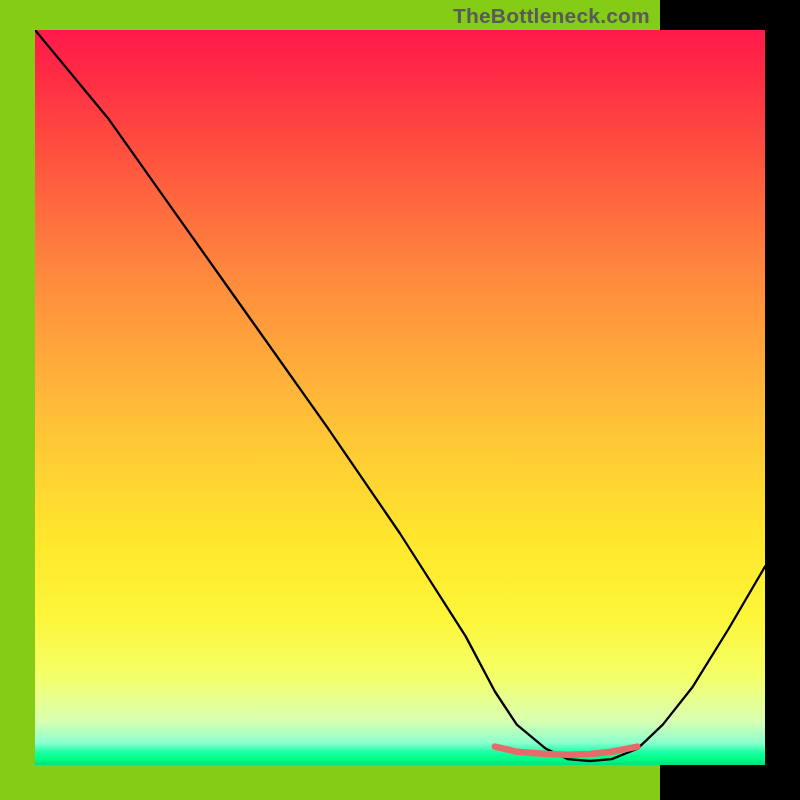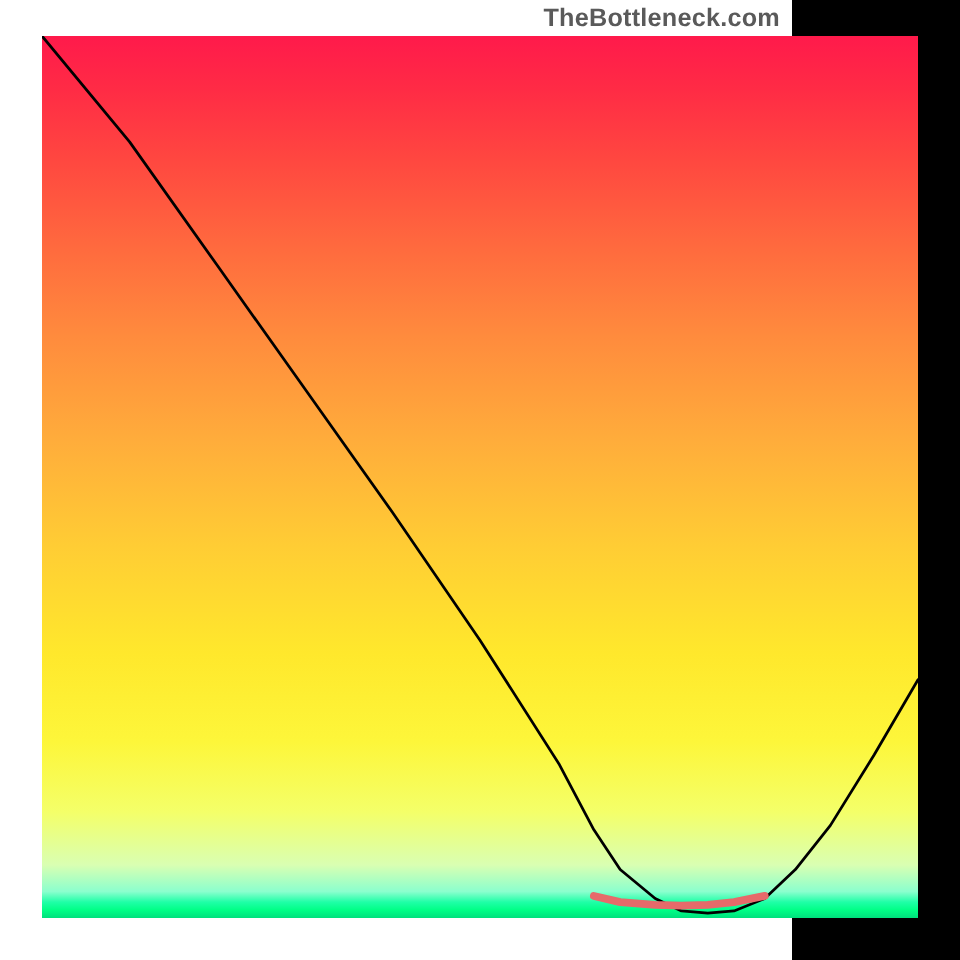--- a/index.html
+++ b/index.html
@@ -8,21 +8,21 @@
     width: 800px;
     height: 800px;
     background: #000;
     overflow: hidden;
     font-family: Arial, Helvetica, sans-serif;
   }
   .frame {
     position: relative;
     width: 660px;
     height: 800px;
-    background: #ffffff;
+    background: #84cc16;
   }
   .watermark {
     position: absolute;
     top: 4px;
     right: 10px;
     color: #5a5a5a;
     font-size: 21px;
     font-weight: 600;
     letter-spacing: 0.2px;
     z-index: 5;

